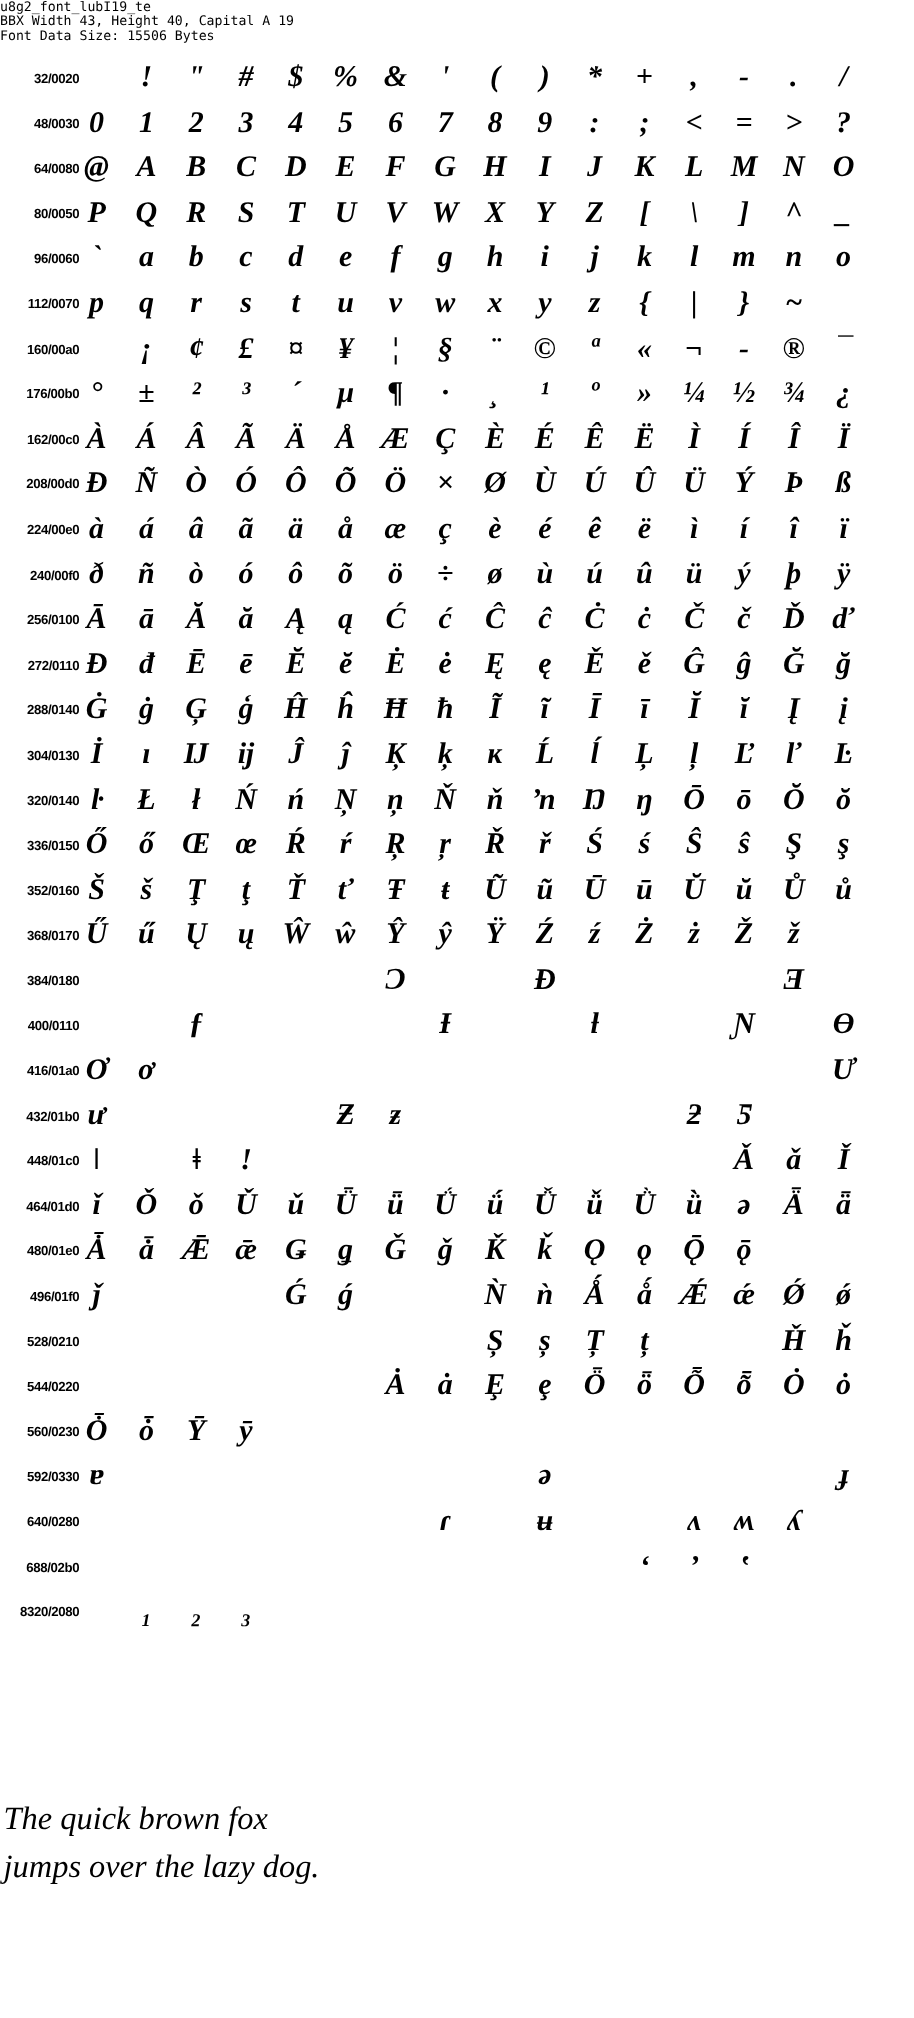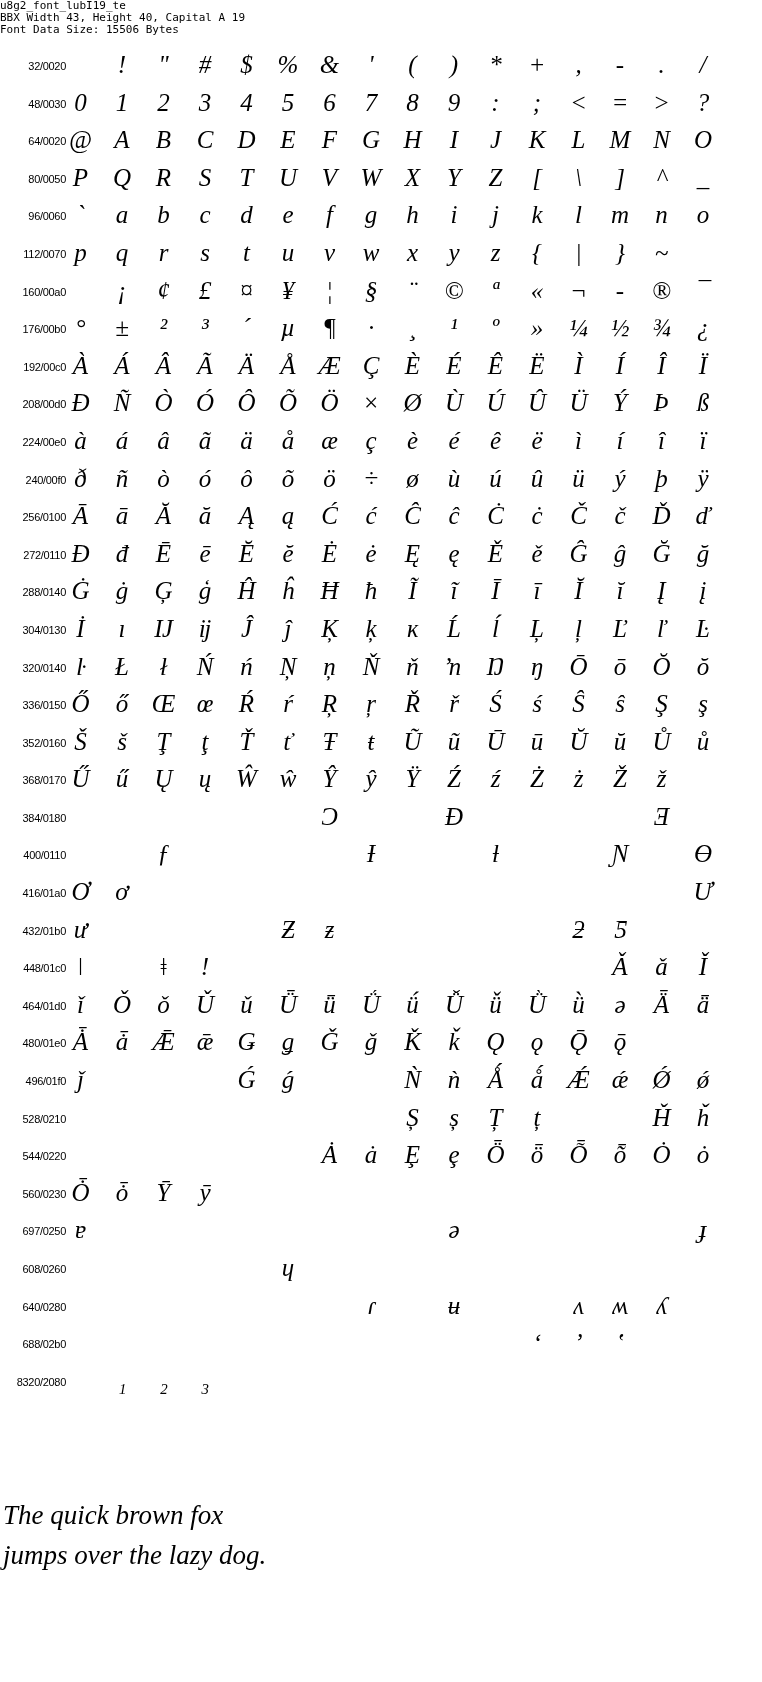--- a/index.html
+++ b/index.html
@@ -1,19 +1,19 @@
 <!DOCTYPE html>
 <html><head>
 <meta charset="utf-8">
 <style>
   html, body { margin: 0; padding: 0; background: #ffffff; }
   body { width: 762px; height: 1682px; position: relative; overflow: hidden; color: #000; }
   .header { position: absolute; left: 0; top: 0; font-family: "DejaVu Sans Mono", monospace; font-size: 11px; line-height: 12px; color: #000; }
   .header div { white-space: pre; }
-  .rows { position: absolute; left: 0; top: 46px; }
+  .rows { position: absolute; left: 0; top: 46px; font-weight: bold; }
   .row { position: relative; height: 37.6px; width: 762px; }
   .row-label { position: absolute; left: 0; width: 66px; text-align: right; top: 14px; font-family: "Liberation Sans", sans-serif; font-size: 11px; color: #000; letter-spacing: -0.3px; }
   .cell { position: absolute; top: 0; width: 41px; text-align: center; font-family: "Liberation Serif", serif; font-style: italic; font-size: 25px; line-height: 37px; color: #000; }
   .pangram { position: absolute; left: 3px; font-family: "Liberation Serif", serif; font-style: italic; font-size: 27px; line-height: 30px; color: #000; }
   .pangram.l1 { top: 1500px; }
   .pangram.l2 { top: 1540px; }
 </style>
 </head>
 <body>
 
@@ -56,21 +56,21 @@
       <span class="cell" style="left: 392px;">8</span>
       <span class="cell" style="left: 433.5px;">9</span>
       <span class="cell" style="left: 475px;">:</span>
       <span class="cell" style="left: 516.5px;">;</span>
       <span class="cell" style="left: 558px;">&lt;</span>
       <span class="cell" style="left: 599.5px;">=</span>
       <span class="cell" style="left: 641px;">&gt;</span>
       <span class="cell" style="left: 682.5px;">?</span>
     </div>
     <div class="row">
-      <span class="row-label">64/0020</span>
+      <span class="row-label">64/0080</span>
       <span class="cell" style="left: 60px;">@</span>
       <span class="cell" style="left: 101.5px;">A</span>
       <span class="cell" style="left: 143px;">B</span>
       <span class="cell" style="left: 184.5px;">C</span>
       <span class="cell" style="left: 226px;">D</span>
       <span class="cell" style="left: 267.5px;">E</span>
       <span class="cell" style="left: 309px;">F</span>
       <span class="cell" style="left: 350.5px;">G</span>
       <span class="cell" style="left: 392px;">H</span>
       <span class="cell" style="left: 433.5px;">I</span>
@@ -170,21 +170,21 @@
       <span class="cell" style="left: 392px;">¸</span>
       <span class="cell" style="left: 433.5px;">¹</span>
       <span class="cell" style="left: 475px;">º</span>
       <span class="cell" style="left: 516.5px;">»</span>
       <span class="cell" style="left: 558px;">¼</span>
       <span class="cell" style="left: 599.5px;">½</span>
       <span class="cell" style="left: 641px;">¾</span>
       <span class="cell" style="left: 682.5px;">¿</span>
     </div>
     <div class="row">
-      <span class="row-label">192/00c0</span>
+      <span class="row-label">162/00c0</span>
       <span class="cell" style="left: 60px;">À</span>
       <span class="cell" style="left: 101.5px;">Á</span>
       <span class="cell" style="left: 143px;">Â</span>
       <span class="cell" style="left: 184.5px;">Ã</span>
       <span class="cell" style="left: 226px;">Ä</span>
       <span class="cell" style="left: 267.5px;">Å</span>
       <span class="cell" style="left: 309px;">Æ</span>
       <span class="cell" style="left: 350.5px;">Ç</span>
       <span class="cell" style="left: 392px;">È</span>
       <span class="cell" style="left: 433.5px;">É</span>
@@ -607,56 +607,37 @@
       <span class="cell" style="left: 392px;"></span>
       <span class="cell" style="left: 433.5px;"></span>
       <span class="cell" style="left: 475px;"></span>
       <span class="cell" style="left: 516.5px;"></span>
       <span class="cell" style="left: 558px;"></span>
       <span class="cell" style="left: 599.5px;"></span>
       <span class="cell" style="left: 641px;"></span>
       <span class="cell" style="left: 682.5px;"></span>
     </div>
     <div class="row">
-      <span class="row-label">697/0250</span>
+      <span class="row-label">592/0330</span>
       <span class="cell" style="left: 60px;">ɐ</span>
       <span class="cell" style="left: 101.5px;"></span>
       <span class="cell" style="left: 143px;"></span>
       <span class="cell" style="left: 184.5px;"></span>
       <span class="cell" style="left: 226px;"></span>
       <span class="cell" style="left: 267.5px;"></span>
       <span class="cell" style="left: 309px;"></span>
       <span class="cell" style="left: 350.5px;"></span>
       <span class="cell" style="left: 392px;"></span>
       <span class="cell" style="left: 433.5px;">ə</span>
       <span class="cell" style="left: 475px;"></span>
       <span class="cell" style="left: 516.5px;"></span>
       <span class="cell" style="left: 558px;"></span>
       <span class="cell" style="left: 599.5px;"></span>
       <span class="cell" style="left: 641px;"></span>
       <span class="cell" style="left: 682.5px;">ɟ</span>
-    </div>
-    <div class="row">
-      <span class="row-label">608/0260</span>
-      <span class="cell" style="left: 60px;"></span>
-      <span class="cell" style="left: 101.5px;"></span>
-      <span class="cell" style="left: 143px;"></span>
-      <span class="cell" style="left: 184.5px;"></span>
-      <span class="cell" style="left: 226px;"></span>
-      <span class="cell" style="left: 267.5px;">ɥ</span>
-      <span class="cell" style="left: 309px;"></span>
-      <span class="cell" style="left: 350.5px;"></span>
-      <span class="cell" style="left: 392px;"></span>
-      <span class="cell" style="left: 433.5px;"></span>
-      <span class="cell" style="left: 475px;"></span>
-      <span class="cell" style="left: 516.5px;"></span>
-      <span class="cell" style="left: 558px;"></span>
-      <span class="cell" style="left: 599.5px;"></span>
-      <span class="cell" style="left: 641px;"></span>
-      <span class="cell" style="left: 682.5px;"></span>
     </div>
     <div class="row">
       <span class="row-label">640/0280</span>
       <span class="cell" style="left: 60px;"></span>
       <span class="cell" style="left: 101.5px;"></span>
       <span class="cell" style="left: 143px;"></span>
       <span class="cell" style="left: 184.5px;"></span>
       <span class="cell" style="left: 226px;"></span>
       <span class="cell" style="left: 267.5px;"></span>
       <span class="cell" style="left: 309px;"></span>

